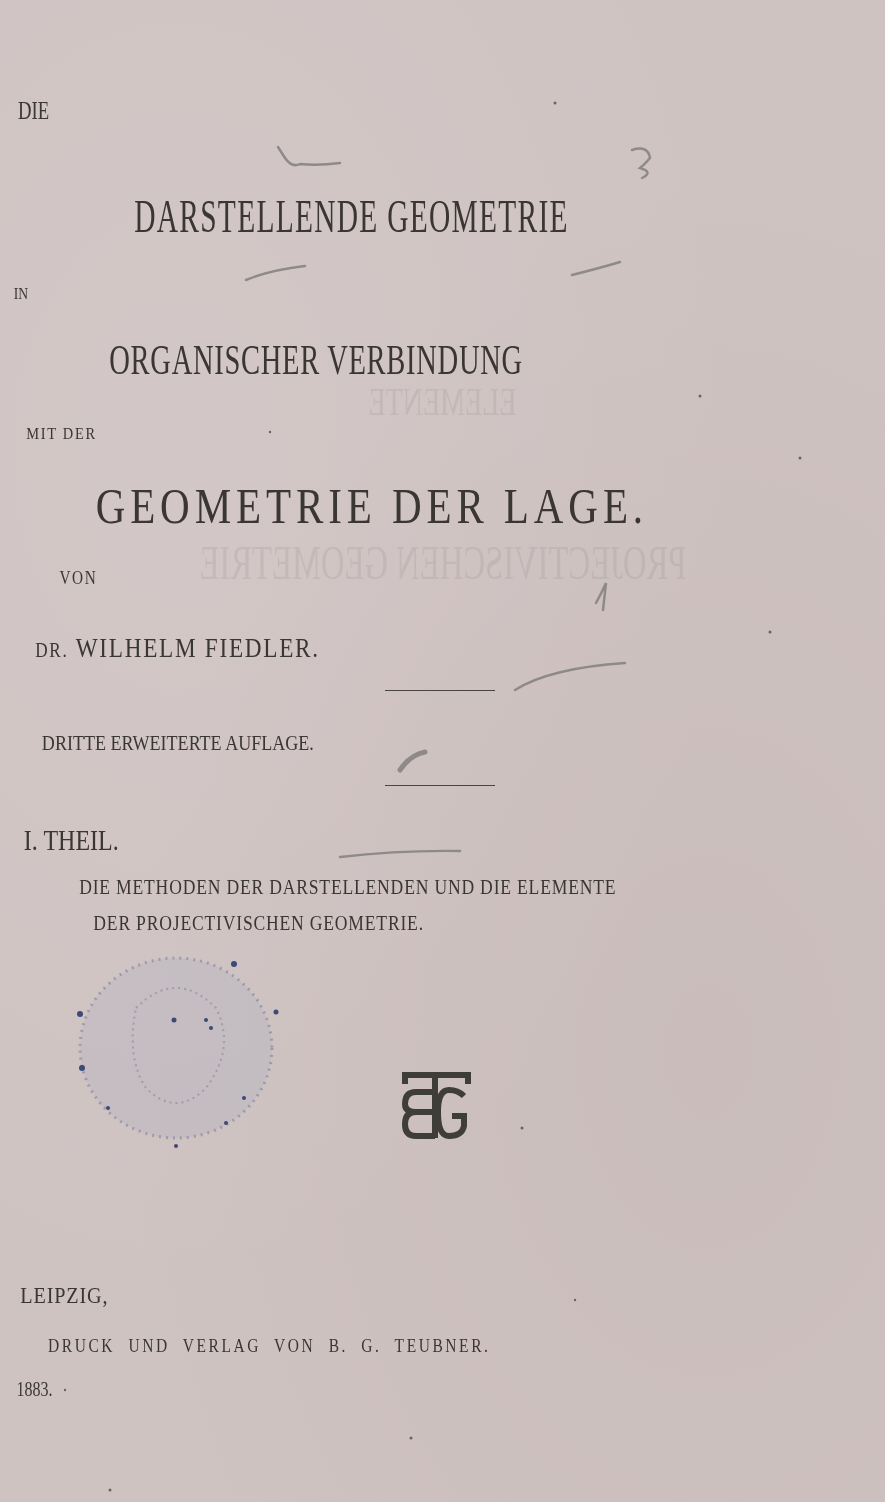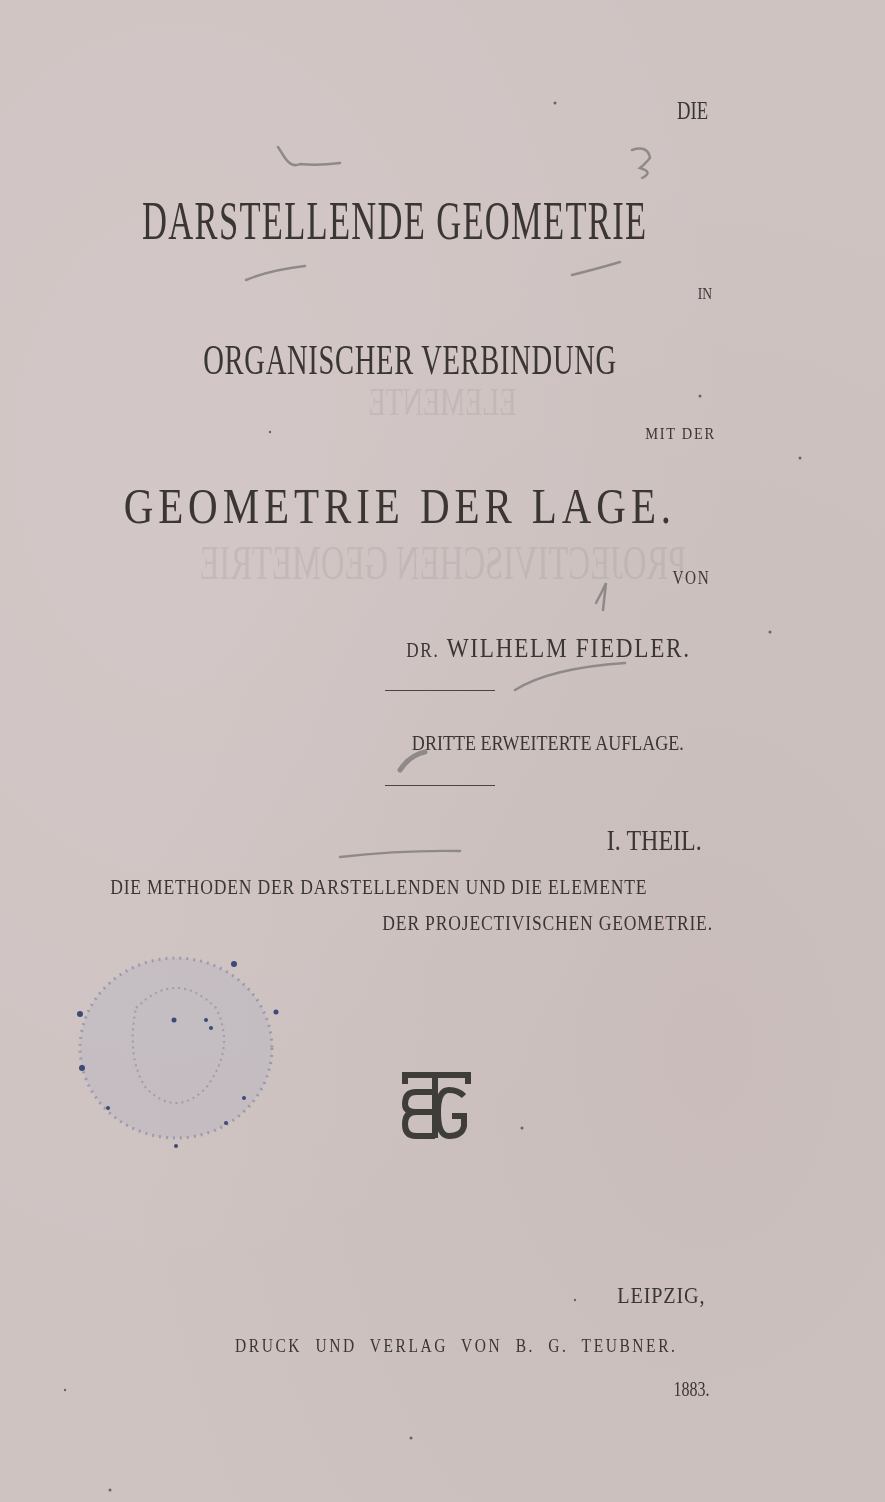--- a/index.html
+++ b/index.html
@@ -5,42 +5,42 @@
     html, body { margin: 0; padding: 0; }
     body {
       width: 885px; height: 1502px; position: relative; overflow: hidden;
       background: #cfc3c2;
       background-image:
         radial-gradient(ellipse at 20% 30%, rgba(255,255,255,0.08), transparent 60%),
         radial-gradient(ellipse at 80% 70%, rgba(120,100,90,0.07), transparent 60%);
       font-family: "Liberation Serif", "DejaVu Serif", serif;
       color: #3a3633;
     }
-    .line { position: absolute; left: 0; width: 714px; text-align: right; white-space: nowrap; }
+    .line { position: absolute; left: 12px; width: 714px; text-align: left; white-space: nowrap; }
     .cond { display: inline-block; transform-origin: center; }
 
     .die { top: 96px; font-size: 26px; }
     .die .cond { transform: scaleX(0.72); }
 
-    .title1 { top: 190px; font-size: 54px; letter-spacing: 2px; }
+    .title1 { top: 190px; font-size: 46px; letter-spacing: 2px; }
     .title1 .cond { transform: scaleX(0.64); }
 
     .in { top: 284px; font-size: 17px; text-decoration: underline; }
     .in .cond { transform: scaleX(0.8); }
 
     .title2 { top: 336px; font-size: 42px; letter-spacing: 1px; }
     .title2 .cond { transform: scaleX(0.68); }
 
     .mitder { top: 424px; font-size: 17px; letter-spacing: 2px; margin-left: 8px; }
     .mitder .cond { transform: scaleX(0.85); }
 
     .title3 { top: 477px; font-size: 50px; letter-spacing: 6px; padding-left: 23px; }
     .title3 .cond { transform: scaleX(0.82); }
 
-    .von { top: 568px; font-size: 18px; letter-spacing: 2px; }
+    .von { top: 568px; font-size: 18px; letter-spacing: 2px; margin-left: 44px; }
     .von .cond { transform: scaleX(0.85); }
 
     .author { top: 633px; font-size: 27px; font-weight: normal; letter-spacing: 2px; }
     .author .cond { transform: scaleX(0.86); }
     .author .dr-small { font-size: 20px; }
 
     .rule { position: absolute; height: 1px; background: #4a4542; }
     .rule1 { top: 690px; left: 385px; width: 110px; }
     .rule2 { top: 785px; left: 385px; width: 110px; }
 

